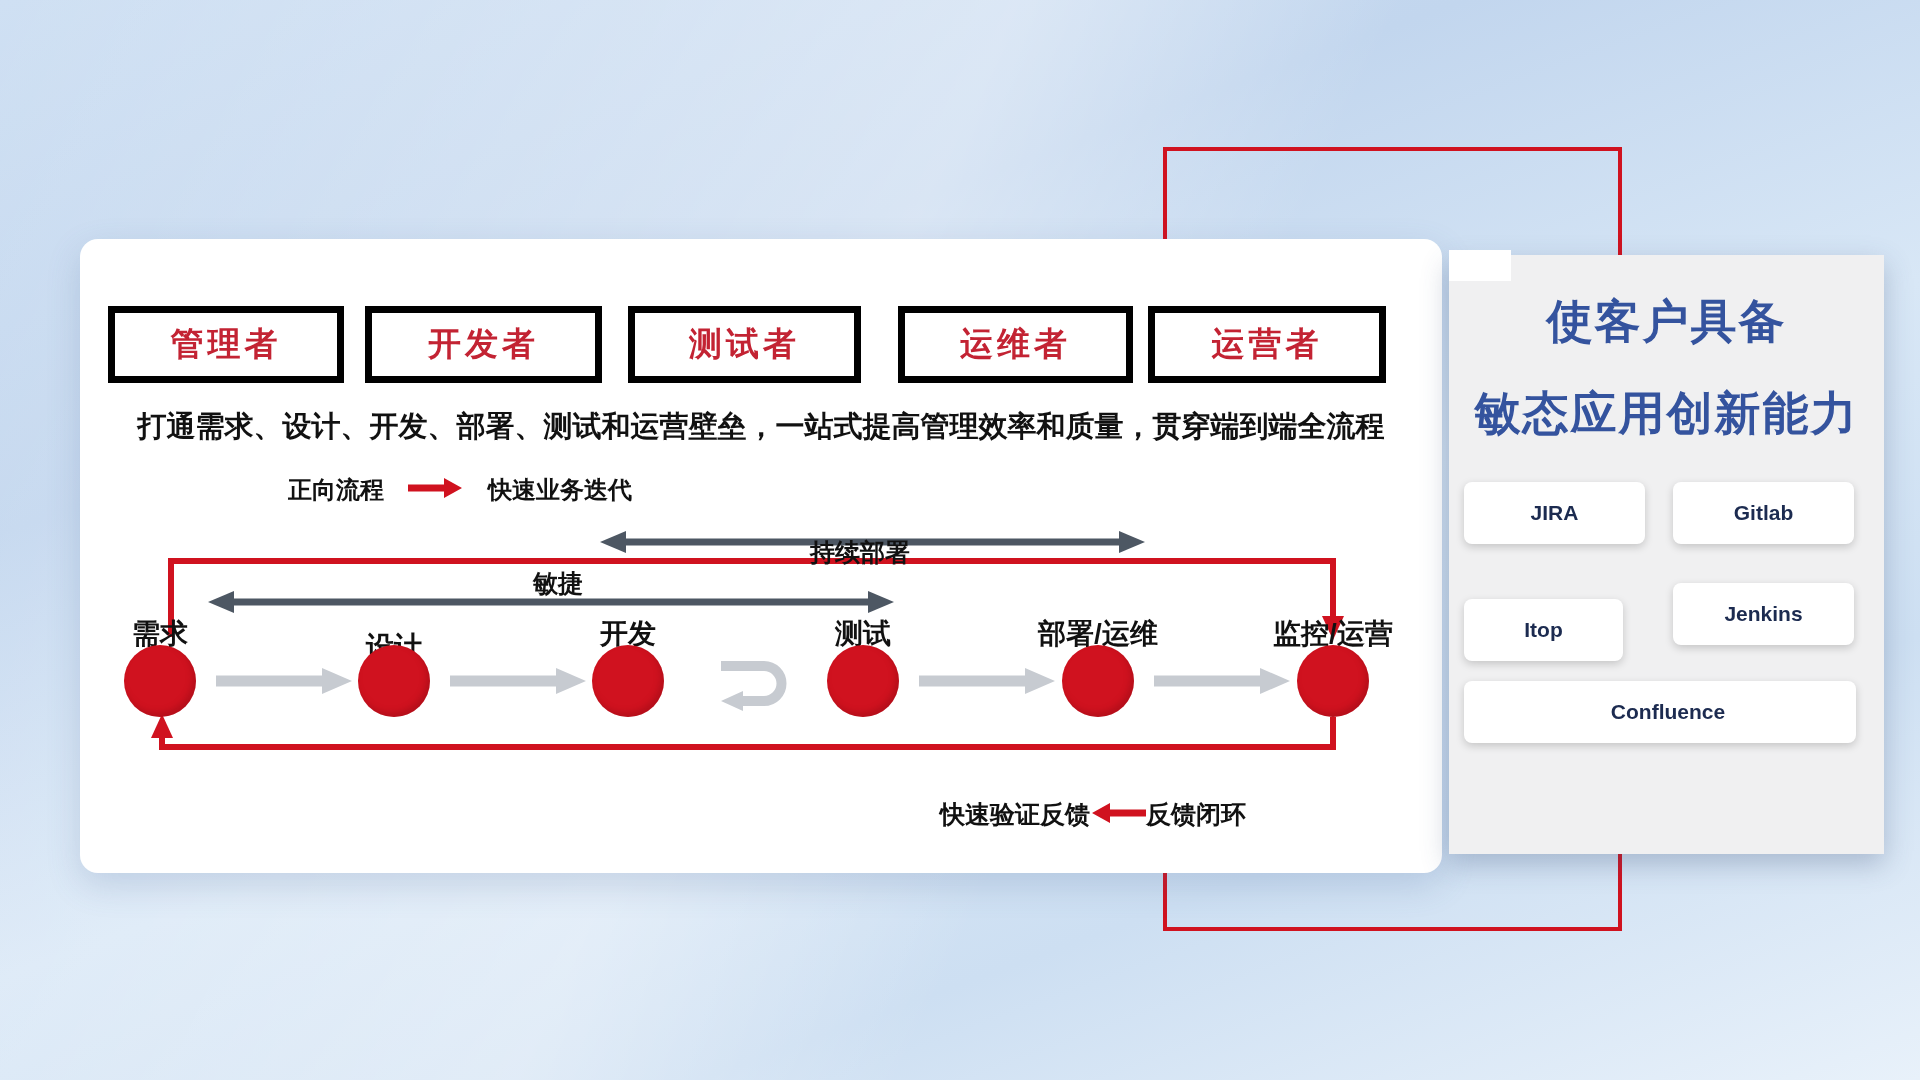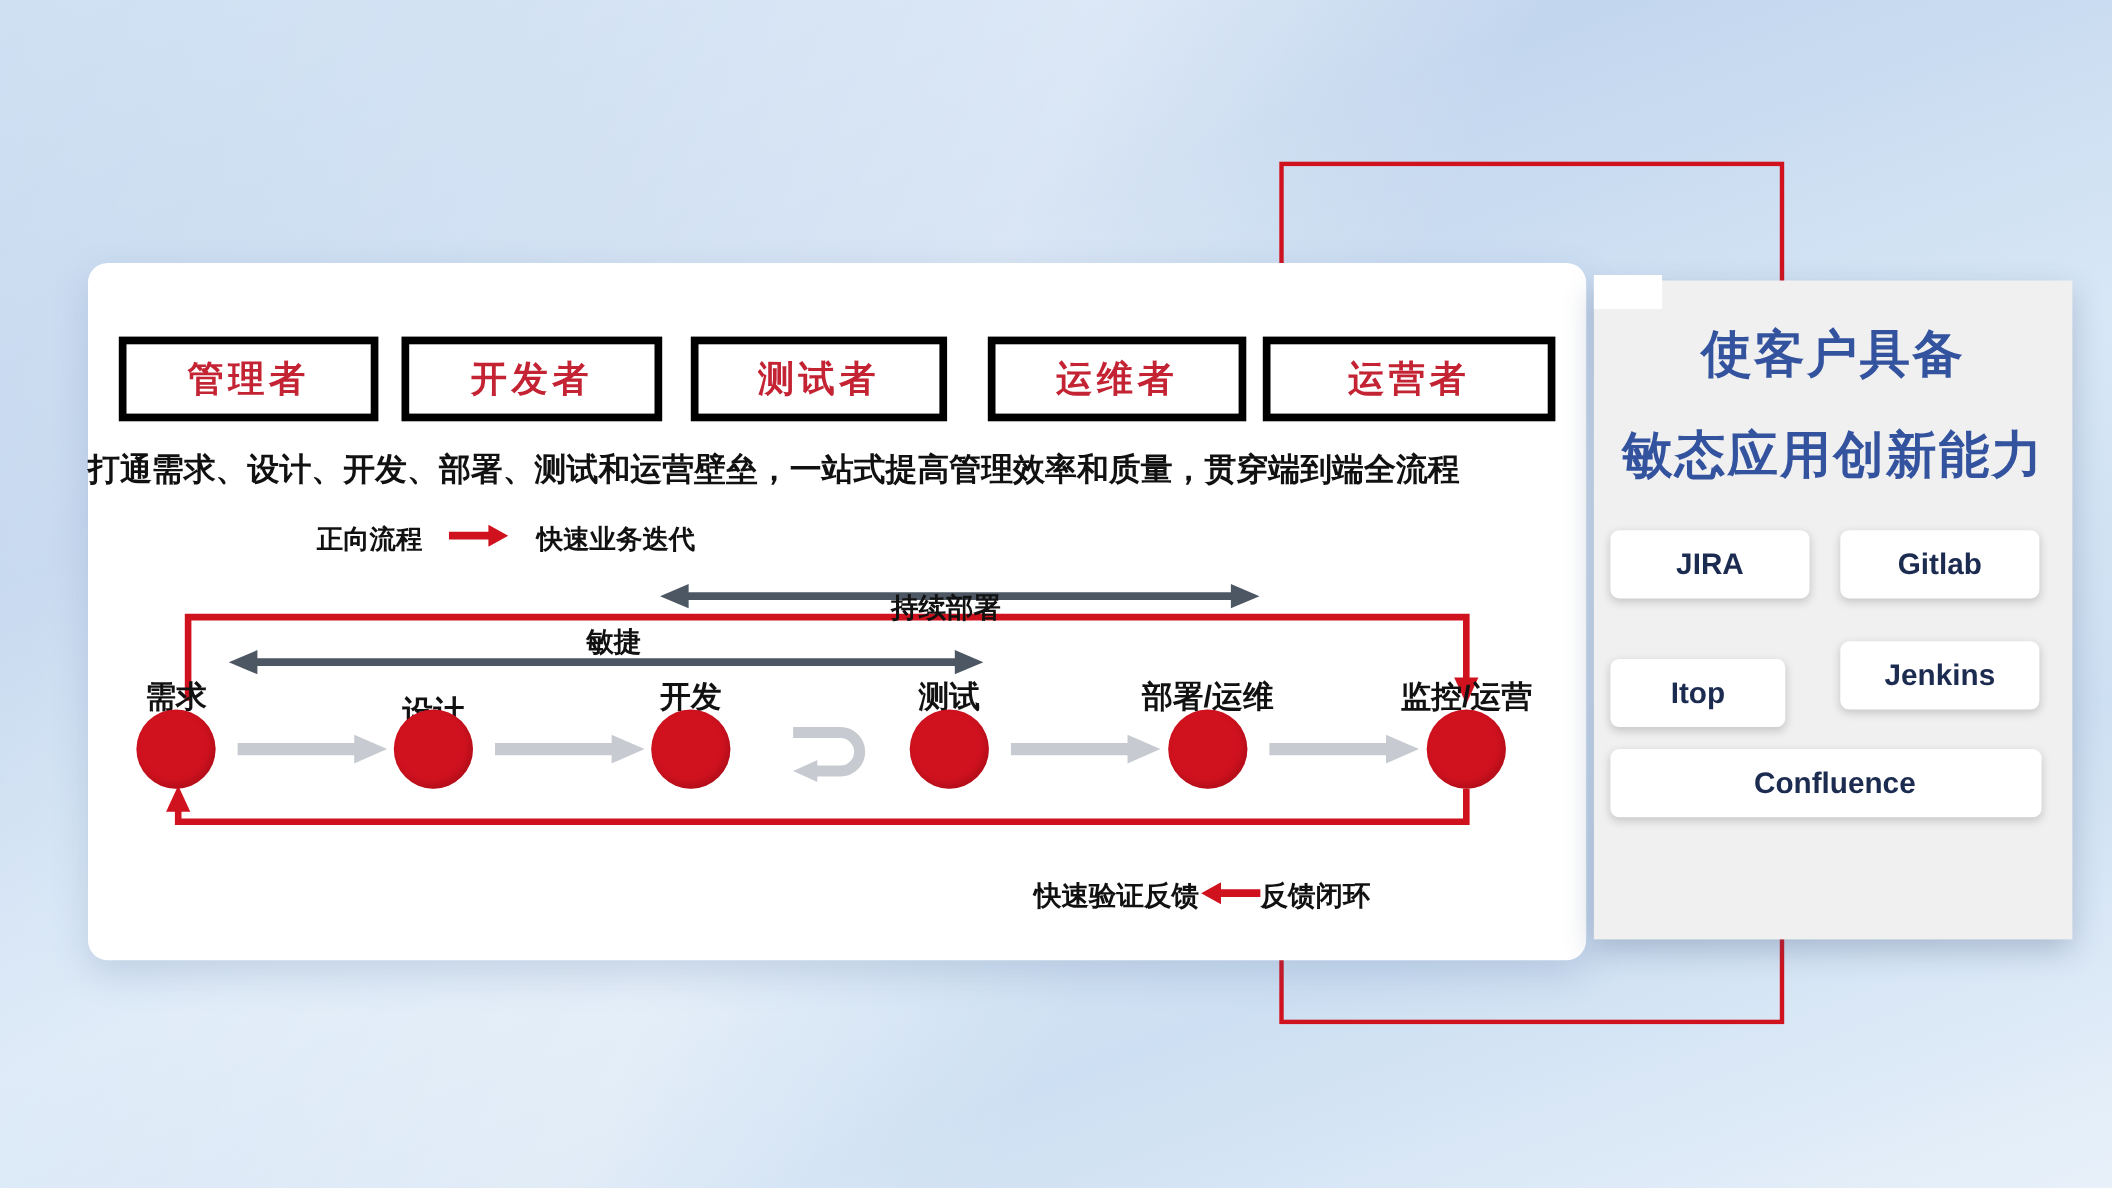--- a/index.html
+++ b/index.html
@@ -30,25 +30,25 @@
 
   
   .role-box {
     position:absolute; top:67px; height:77px;
     border:7px solid #000000; background:#fff;
     color:#c32333; font-size:33px; font-weight:bold; letter-spacing:4px;
     display:flex; align-items:center; justify-content:center;
   }
   #role-0{left:28px;width:236px;}   #role-1{left:285px;width:237px;}
   #role-2{left:548px;width:233px;}  #role-3{left:818px;width:235px;}
-  #role-4{left:1068px;width:266px;}
+  #role-4{left:1068px;width:238px;}
 
   .description {
     position:absolute; top:168px; left:0; width:100%;
-    text-align:left; font-size:29px; font-weight:bold; color:#111;
+    text-align:center; font-size:29px; font-weight:bold; color:#111;
   }
 
   .legend-forward {
     position:absolute; left:208px; top:234px; height:34px;
     display:flex; align-items:center; gap:24px;
     font-size:24px; font-weight:bold; color:#111;
   }
   .legend-feedback {
     position:absolute; left:860px; top:558px; height:34px;
     display:flex; align-items:center; 
@@ -89,21 +89,21 @@
     background:#ffffff; z-index:4;
   }
   .panel-title {
     position:absolute; top:20px; left:0; right:0; text-align:center;
     color:#34539e; font-weight:bold; font-size:46px; letter-spacing:2px;
   }
   .panel-title div { height:92px; line-height:92px; white-space:nowrap; }
   .tool {
     position:absolute; height:62px; border-radius:8px; background:#ffffff;
     box-shadow:0 3px 9px rgba(0,0,0,.18);
-    color:#1c2b50; font-size:27px; font-weight:bold;
+    color:#1c2b50; font-size:21px; font-weight:bold;
     display:flex; align-items:center; justify-content:center;
   }
   #tool-0{left:15px;  top:227px; width:181px;}
   #tool-1{left:224px; top:227px; width:181px;}
   #tool-2{left:15px;  top:328px; width:159px;margin-top:16px;}
   #tool-3{left:224px; top:328px; width:181px;}
   #tool-4{left:15px;  top:426px; width:392px;padding-left:16px;}
 </style>
 </head>
 <body>

